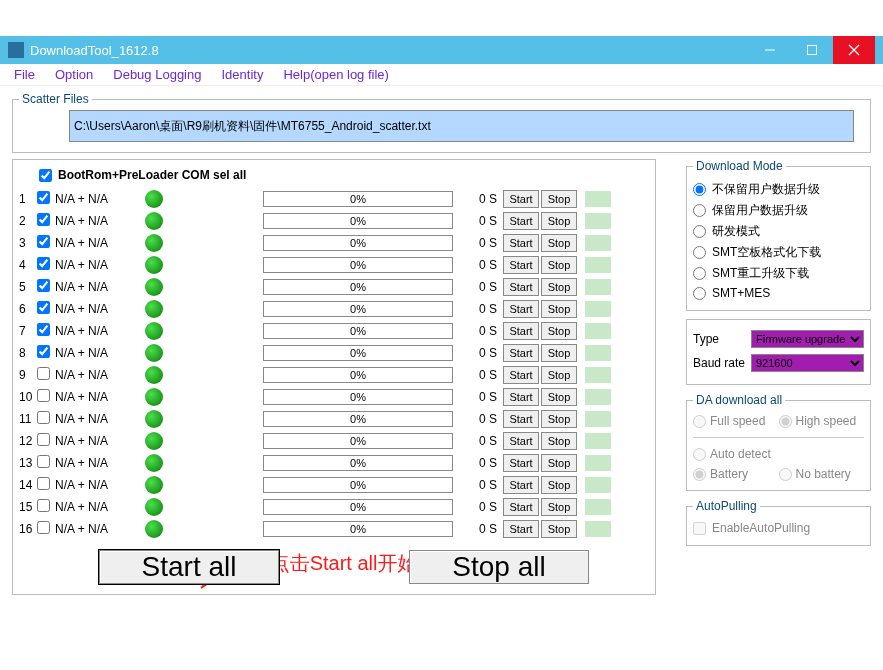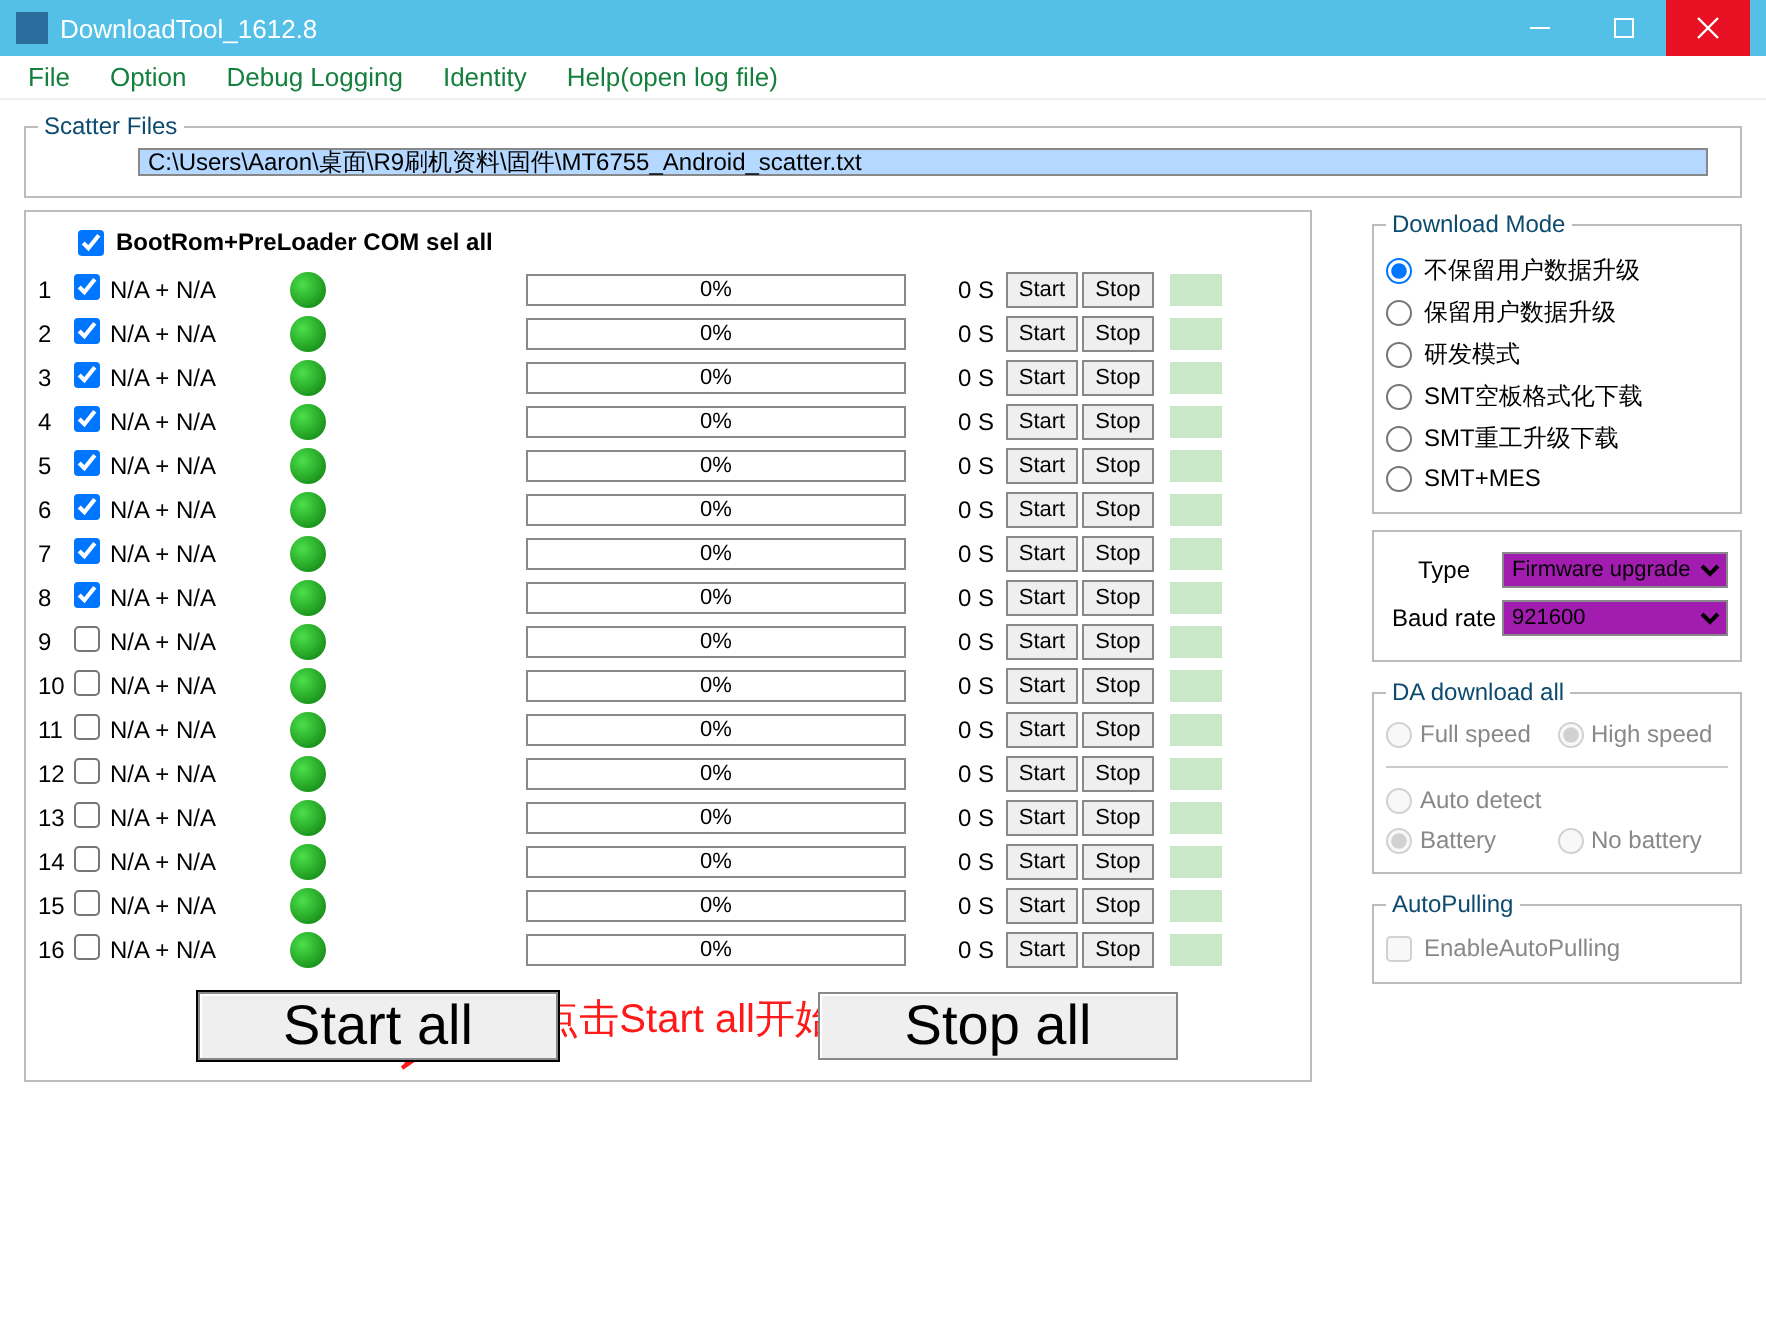--- a/index.html
+++ b/index.html
@@ -1,30 +1,30 @@
 <!DOCTYPE html>
 <html><head>
 <meta charset="utf-8">
 <style>
 * { box-sizing: border-box; margin: 0; padding: 0; }
 body { font-family: "Segoe UI", Tahoma, sans-serif; font-size: 12px; background: #fff; width: 883px; height: 670px; overflow: hidden; }
-.titlebar { background: #54c0e8; height: 28px; display: flex; align-items: center; padding: 0 8px; color: #fff; position: relative; }
+.titlebar { background: #54c0e8; height: 28px; display: flex; align-items: center; padding: 0 8px; color: #fff; position: relative; margin-top: 36px; }
 .titlebar-icon { width: 16px; height: 16px; background: #2a6e9e; margin-right: 6px; }
 .titlebar-text { flex: 1; font-size: 13px; }
 .titlebar-btns { display: flex; }
 .titlebar-btn { width: 42px; height: 28px; display: flex; align-items: center; justify-content: center; color: #fff; }
 .titlebar-btn.close { background: #e81123; }
 .titlebar-btn svg { width: 12px; height: 12px; }
 .menubar { background: #fff; height: 22px; display: flex; align-items: center; padding: 0 4px; border-bottom: 1px solid #eee; }
-.menubar-item { padding: 2px 10px; font-size: 13px; color: #15803d; }
+.menubar-item { padding: 2px 10px; font-size: 13px; color: #6d28d9; }
 .content { padding: 6px 12px; }
 fieldset { border: 1px solid #bcbcbc; padding-top: 4px; padding-bottom:6px; padding-left: 6px; padding-right: 6px; margin-bottom: 6px; position: relative; }
 fieldset > legend { font-size: 12px; color: #0c4a6e; padding: 0 3px; }
 .scatter-group { padding-bottom: 10px; padding-top: 4px; }
-.scatter-path { background: #b4d8ff; border: 1px solid #888; padding: 1px 4px; margin-left: 50px; margin-right: 10px; font-size: 12px; height: 14px; display: flex; align-items: center; }
+.scatter-path { background: #b4d8ff; border: 1px solid #888; padding: 1px 4px; margin-left: 50px; margin-right: 10px; font-size: 12px; height: 32px; display: flex; align-items: center; }
 .main-row { display: flex; gap: 10px; }
 .left-panel { flex: 1; }
 .right-panel { width: 205px; padding-left: 20px; }
 .port-fieldset { padding: 8px 6px 10px 6px; }
 .sel-all-row { display: flex; align-items: center; margin-bottom: 6px; font-weight: bold; margin-left: 20px; }
 .sel-all-row input { margin-right: 6px; }
 .port-row { display: flex; align-items: center; height: 22px; }
 .port-idx { width: 18px; text-align: left; }
 .port-chk { width: 18px; }
 .port-label { width: 90px; }
@@ -34,21 +34,21 @@
 .port-btn { width: 36px; height: 18px; border: 1px solid #888; background: #efefef; font-size: 11px; display: flex; align-items: center; justify-content: center; margin-right: 2px; }
 .port-status { width: 26px; height: 16px; background: #c8e8c8; margin-left: 6px; }
 .annotation { color: #ff1a1a; font-size: 20px; position: absolute; }
 .annotation-arrow { position: absolute; }
 .big-btns { display: flex; gap: 130px; margin-top: 10px; margin-left: 80px;}
 .big-btn { width: 180px; height: 34px; border: 1px solid #888; background: #efefef; font-size: 28px; display: flex; align-items: center; justify-content: center; box-shadow: inset 1px 1px 0 #fff; position: relative;}
 .big-btn.selected { outline: 1px solid #000; }
 .radio-row, .check-row { display: flex; align-items: center; margin: 4px 0; font-size: 12px; }
 .radio-row input, .check-row input { margin-right: 6px; }
 .type-row { display: flex; align-items: center; margin: 6px 0; }
-.type-row label { width: 58px; text-align: center; }
+.type-row label { width: 58px; }
 .type-row select { flex: 1; background: #a21caf; border: 1px solid #888; font-size: 11px; height: 18px; }
 .da-row { display: flex; }
 .da-col { flex: 1; display: flex; align-items: center; margin: 3px 0; color: #888; font-size: 12px;}
 .da-col input { margin-right: 4px; }
 .right-panel fieldset { margin-bottom: 8px; }
 .greyed { color: #888; }
 </style>
 </head>
 <body>
 

